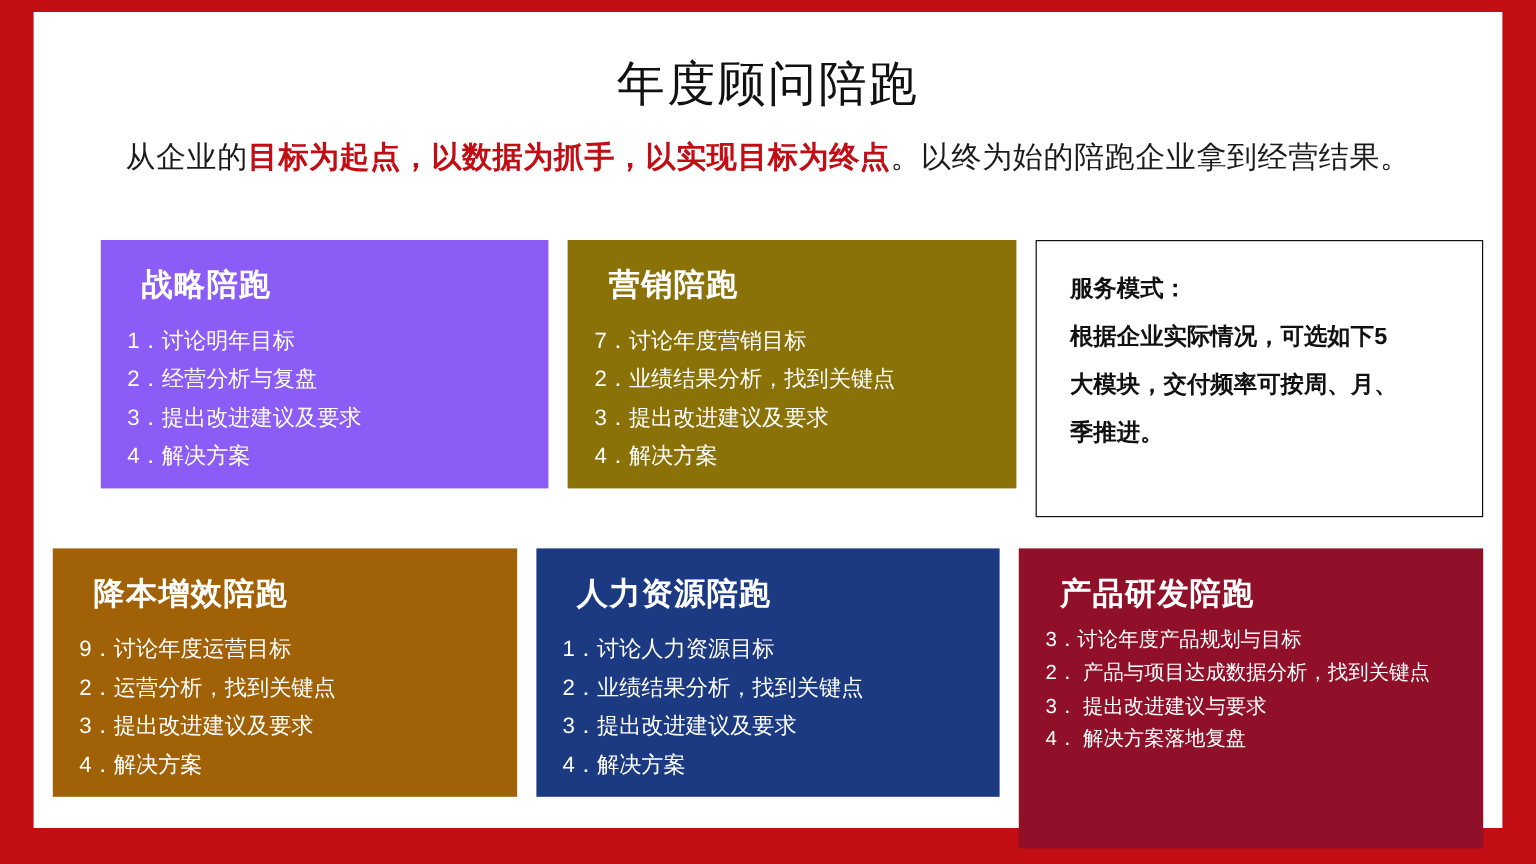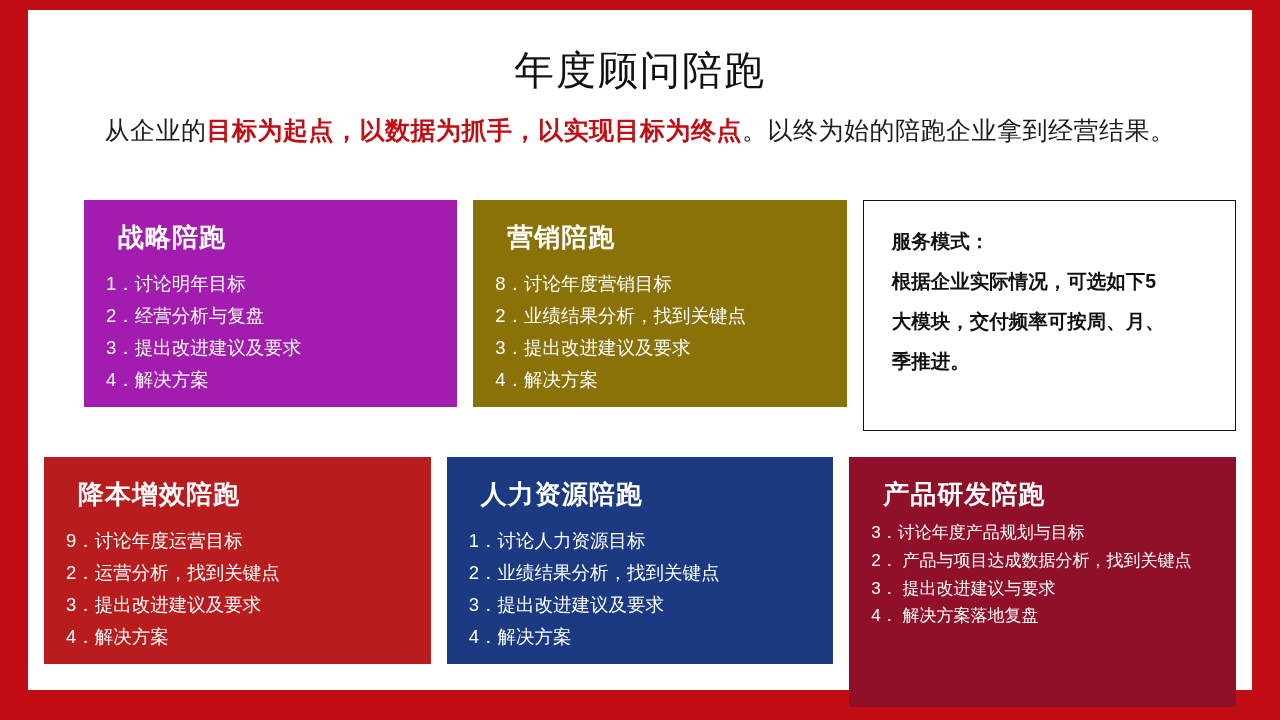--- a/index.html
+++ b/index.html
@@ -53,24 +53,24 @@
     display: flex;
     gap: 0;
     padding: 0 8px;
   }
   .card {
     box-sizing: border-box;
     width: 388px;
     margin: 0 8px;
     padding: 18px 22px 16px 22px;
   }
-  .card.red    { background: #a21caf; color: #ffffff; height: 207px; margin-left: 48px; }
+  .card.red    { background: #8b5cf6; color: #ffffff; height: 207px; margin-left: 48px; }
   .card.olive  { background: #8a7208; color: #ffffff; height: 207px; }
   .card.plain  { background: #ffffff; color: #111111; border: 1.5px solid #111111; height: 231px; }
-  .card.teal   { background: #b91c1c; color: #ffffff; height: 207px; }
+  .card.teal   { background: #a16207; color: #ffffff; height: 207px; }
   .card.navy   { background: #1b3a82; color: #ffffff; height: 207px; }
   .card.maroon { background: #8f1028; color: #ffffff; height: 250px; }
 
   .row2 { margin-top: 26px; }
 
   .card-title {
     font-size: 26px;
     font-weight: bold;
     margin: 2px 0 14px 12px;
     letter-spacing: 1px;
@@ -127,21 +127,21 @@
           <li>1．讨论明年目标</li>
           <li>2．经营分析与复盘</li>
           <li>3．提出改进建议及要求</li>
           <li>4．解决方案</li>
         </ul>
       </div>
 
       <div class="card olive">
         <div class="card-title">营销陪跑</div>
         <ul class="card-list">
-          <li>8．讨论年度营销目标</li>
+          <li>7．讨论年度营销目标</li>
           <li>2．业绩结果分析，找到关键点</li>
           <li>3．提出改进建议及要求</li>
           <li>4．解决方案</li>
         </ul>
       </div>
 
       <div class="card plain">
         <div class="plain-body">
           <p>服务模式：</p>
           <p>根据企业实际情况，可选如下5</p>

